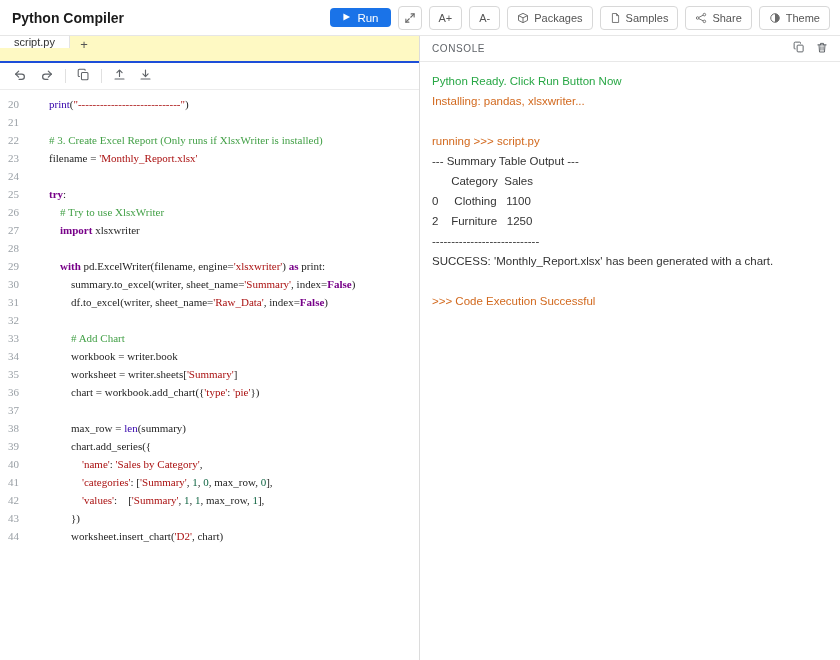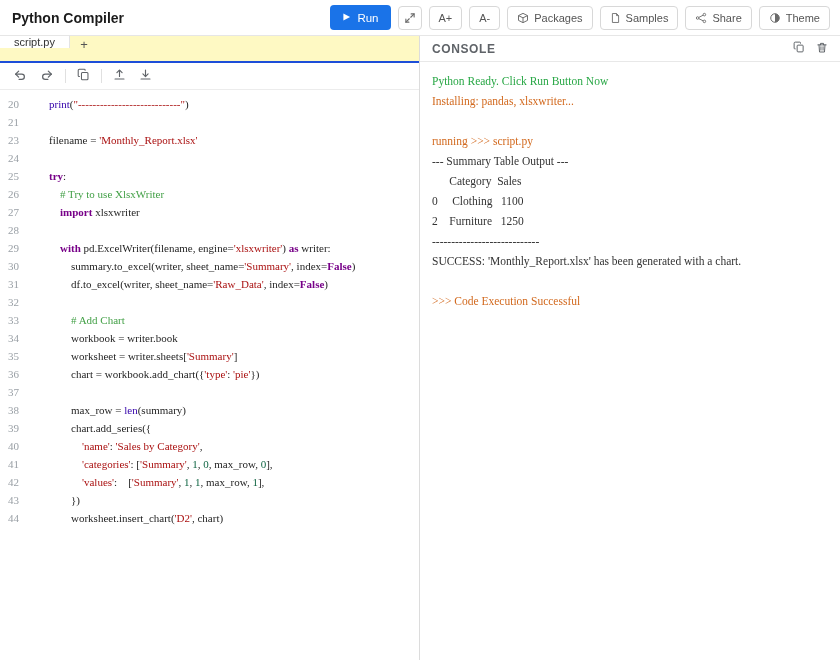--- a/index.html
+++ b/index.html
@@ -18,21 +18,21 @@
   .hdr-title { font-weight:bold; font-size:14px; color:#1b1b1b; }
   .hdr-actions { display:flex; align-items:center; gap:7px; }
   .btn {
     display:inline-flex; align-items:center; gap:5px; height:24px; padding:0 9px;
     border:1px solid #d8d8d8; border-radius:4px; background:#fff; color:#555;
     font-size:11px; font-family:inherit; cursor:pointer; white-space:nowrap;
   }
   .btn svg { color:#6b6b6b; display:block; }
   .btn-icon { padding:0; width:24px; justify-content:center; }
   .run-btn {
-    display:inline-flex; align-items:center; gap:6px; height:25px; padding:0 12px;
+    display:inline-flex; align-items:center; gap:6px; height:19px; padding:0 12px;
     border:none; border-radius:4px; background:var(--c-accent,#1a73e8); color:#fff;
     font-size:11.5px; font-family:inherit; cursor:pointer;
   }
 
   
   .main { flex:1; display:flex; min-height:0; }
 
   
   .editor-pane { flex:0 0 420px; width:420px; border-right:1px solid #dcdcdc;
     display:flex; flex-direction:column; min-height:0; background:#fff; }
@@ -57,25 +57,25 @@
   .tk-k { color:var(--c-keyword,#770088); font-weight:bold; }
   .tk-b { color:var(--c-builtin,#3300aa); }
   .tk-s { color:var(--c-string,#aa1111); }
   .tk-c { color:var(--c-comment,#43a047); }
   .tk-n { color:var(--c-number,#116644); }
 
   
   .console-pane { flex:1; display:flex; flex-direction:column; min-height:0; background:#fff; }
   .console-hdr { flex:0 0 26px; display:flex; align-items:center; justify-content:space-between;
     padding:0 12px; border-bottom:1px solid #e8e8e8; }
-  .console-title { font-size:12px; font-weight:bold; letter-spacing:0.6px; color:#5f6368; }
+  .console-title { font-size:10px; font-weight:normal; letter-spacing:0.6px; color:#5f6368; }
   .console-actions { display:flex; align-items:center; gap:11px; color:#5f6368; }
   .console-actions .tool { padding:0; }
   .console-body { flex:1; overflow:hidden; padding:9px 6px 8px 12px;
-    font-family:Liberation Serif, serif; font-size:11.5px; line-height:20px;
+    font-family:Liberation Sans, sans-serif; font-size:11.5px; line-height:20px;
     color:var(--c-console-text,#333); }
   .console-line { white-space:pre-wrap; min-height:20px; }
   .cl-success { color:var(--c-console-success,#28a745); }
   .cl-info { color:var(--c-console-info,#d2691e); }
 </style>
 </head>
 <body>
 
 <div class="app">
 
@@ -196,20 +196,24 @@
         <div>
             <div class="code-row">
               <div class="gutter">20</div>
               <div class="code-text"><span>    </span><span class="tk-b">print</span><span>(</span><span class="tk-s">"----------------------------"</span><span>)</span></div>
             </div>
             <div class="code-row">
               <div class="gutter">21</div>
               <div class="code-text"></div>
             </div>
             <div class="code-row">
+              <div class="gutter">22</div>
+              <div class="code-text"><span>    </span><span class="tk-c"># 3. Create Excel Report (Only runs if XlsxWriter is installed)</span></div>
+            </div>
+            <div class="code-row">
               <div class="gutter">23</div>
               <div class="code-text"><span>    filename = </span><span class="tk-s">'Monthly_Report.xlsx'</span></div>
             </div>
             <div class="code-row">
               <div class="gutter">24</div>
               <div class="code-text"></div>
             </div>
             <div class="code-row">
               <div class="gutter">25</div>
               <div class="code-text"><span>    </span><span class="tk-k">try</span><span>:</span></div>
@@ -221,21 +225,21 @@
             <div class="code-row">
               <div class="gutter">27</div>
               <div class="code-text"><span>        </span><span class="tk-k">import</span><span> xlsxwriter</span></div>
             </div>
             <div class="code-row">
               <div class="gutter">28</div>
               <div class="code-text"></div>
             </div>
             <div class="code-row">
               <div class="gutter">29</div>
-              <div class="code-text"><span>        </span><span class="tk-k">with</span><span> pd.ExcelWriter(filename, engine=</span><span class="tk-s">'xlsxwriter'</span><span>) </span><span class="tk-k">as</span><span> writer:</span></div>
+              <div class="code-text"><span>        </span><span class="tk-k">with</span><span> pd.ExcelWriter(filename, engine=</span><span class="tk-s">'xlsxwriter'</span><span>) </span><span class="tk-k">as</span><span> print:</span></div>
             </div>
             <div class="code-row">
               <div class="gutter">30</div>
               <div class="code-text"><span>            summary.to_excel(writer, sheet_name=</span><span class="tk-s">'Summary'</span><span>, index=</span><span class="tk-k">False</span><span>)</span></div>
             </div>
             <div class="code-row">
               <div class="gutter">31</div>
               <div class="code-text"><span>            df.to_excel(writer, sheet_name=</span><span class="tk-s">'Raw_Data'</span><span>, index=</span><span class="tk-k">False</span><span>)</span></div>
             </div>
             <div class="code-row">

